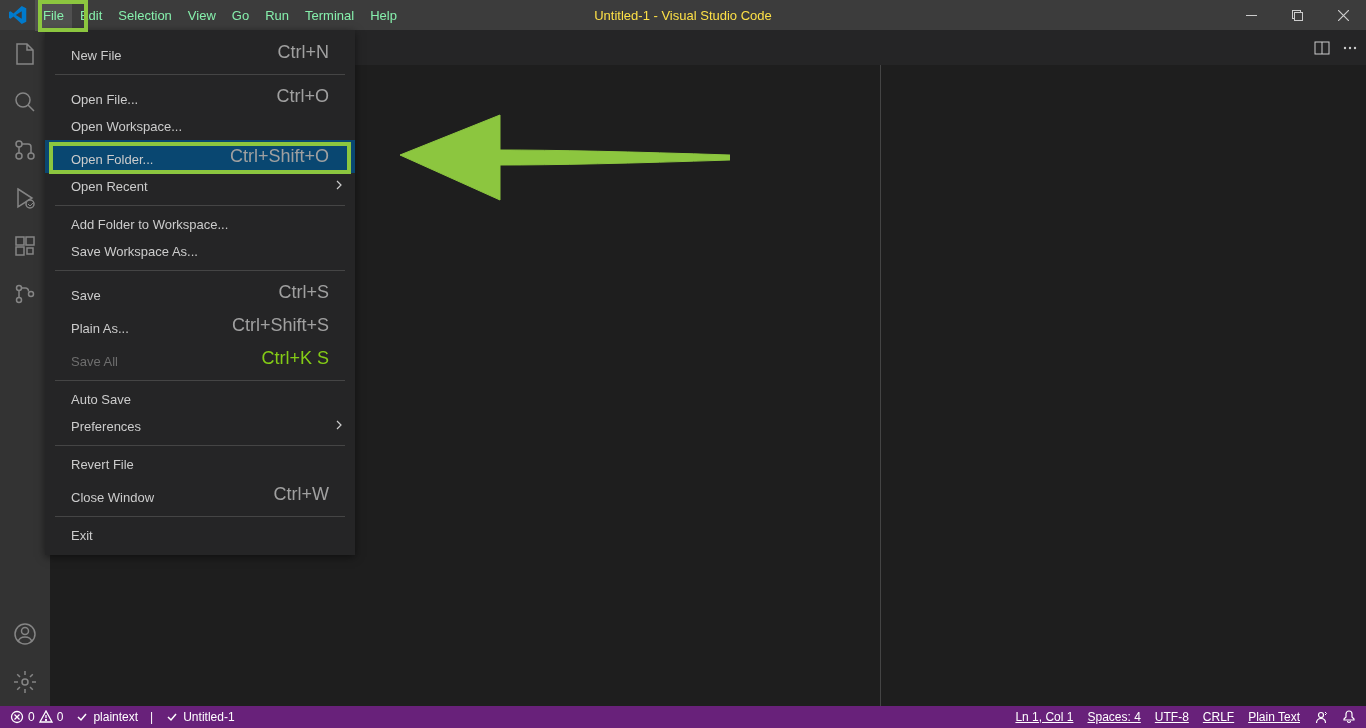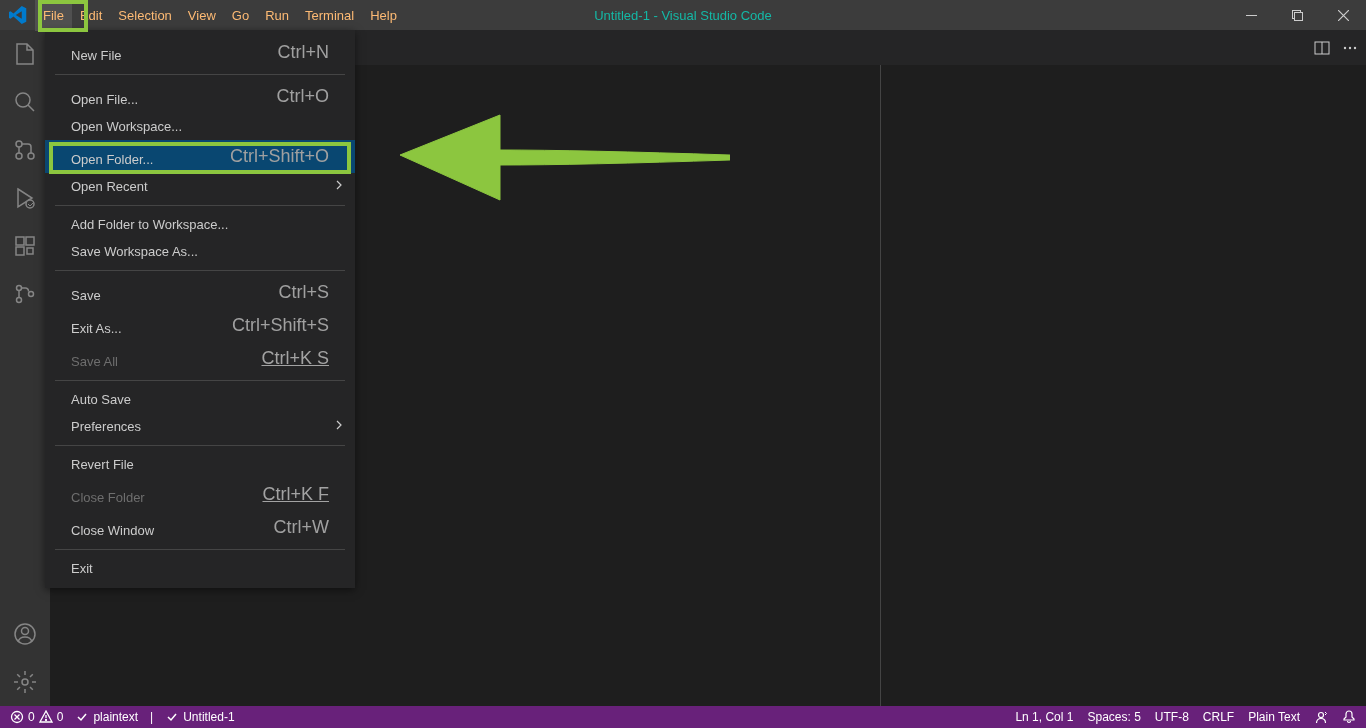--- a/index.html
+++ b/index.html
@@ -2,23 +2,23 @@
 <html><head>
   <meta charset="utf-8">
   <style>
     * { margin: 0; padding: 0; box-sizing: border-box; font-family: "Segoe UI", Arial, sans-serif; }
     body { width: 1366px; height: 728px; background: #1e1e1e; color: #cccccc; overflow: hidden; position: relative; }
     
     
     .titlebar { height: 30px; background: #3c3c3c; display: flex; align-items: center; position: relative; }
     .titlebar .logo { width: 35px; display: flex; align-items: center; justify-content: center; }
     .menubar { display: flex; align-items: center; height: 100%; }
-    .menubar-item { padding: 16px 8px; height: 100%; display: flex; align-items: center; font-size: 13px; color: #fdba74; cursor: pointer; }
+    .menubar-item { padding: 16px 8px; height: 100%; display: flex; align-items: center; font-size: 13px; color: #86efac; cursor: pointer; }
     .menubar-item.active { background: #505050; }
-    .titlebar .title { position: absolute; left: 50%; transform: translateX(-50%); font-size: 13px; color: #14b8a6; }
+    .titlebar .title { position: absolute; left: 50%; transform: translateX(-50%); font-size: 13px; color: #fde047; }
     .titlebar .window-controls { position: absolute; right: 0; display: flex; }
     .window-control { width: 46px; height: 30px; display: flex; align-items: center; justify-content: center; cursor: pointer; }
     
     
     .main-container { display: flex; height: calc(100% - 30px - 22px); }
     
     
     .activity-bar { width: 50px; background: #333333; display: flex; flex-direction: column; }
     .activity-items-top { flex: 1; display: flex; flex-direction: column; }
     .activity-items-bottom { display: flex; flex-direction: column; }
@@ -31,28 +31,28 @@
     .editor-main { flex: 1; display: flex; }
     .editor-left { flex: 1; border-right: 1px solid #444444; }
     .editor-right { width: 485px; }
     
     
     .dropdown-menu { position: absolute; left: 45px; top: 30px; width: 310px; background: #252526; box-shadow: 0 2px 8px rgba(0,0,0,0.5); z-index: 100; padding: 6px 0; }
     .menu-item { display: flex; align-items: flex-end; justify-content: space-between; padding: 6px 26px; font-size: 13px; color: #cccccc; cursor: pointer; position: relative; }
     .menu-item.highlighted { background: #094771; }
     .menu-item.disabled { color: #6e6e6e; }
     .menu-item .shortcut { color: #a0a0a0; font-size: 18px; }
-    .menu-item.disabled .shortcut { color: #a3a3a3; text-decoration: underline; }
+    .menu-item.disabled .shortcut { color: #84cc16; }
     .menu-item .submenu-arrow { position: absolute; right: 10px; }
     .menu-separator { height: 1px; background: #454545; margin: 5px 10px; }
     
     
     .statusbar { height: 22px; background: #68217a; display: flex; align-items: center; color: #ffffff; font-size: 12px; justify-content: space-between; padding: 0 10px; }
     .statusbar-left { display: flex; align-items: center; gap: 12px; }
-    .statusbar-right { display: flex; align-items: flex-start; gap: 14px; }
+    .statusbar-right { display: flex; align-items: flex-start; gap: 14px; text-decoration: underline; }
     .statusbar-item { display: flex; align-items: center; gap: 4px; cursor: pointer; }
     
     
     .annotation-highlight-1 { position: absolute; left: 38px; top: 0px; width: 50px; height: 32px; border: 4px solid #8cc63f; z-index: 200; pointer-events: none; }
     .annotation-highlight-2 { position: absolute; left: 49px; top: 142px; width: 302px; height: 32px; border: 4px solid #8cc63f; z-index: 200; pointer-events: none; }
     .annotation-arrow { position: absolute; left: 380px; top: 95px; z-index: 200; pointer-events: none; }
   </style>
 </head>
 <body>
 
@@ -211,21 +211,21 @@
   </div>
   <div class="menu-item">
     <span>Save Workspace As...</span>
   </div>
   <div class="menu-separator"></div>
   <div class="menu-item">
     <span>Save</span>
     <span class="shortcut">Ctrl+S</span>
   </div>
   <div class="menu-item">
-    <span>Exit As...</span>
+    <span>Plain As...</span>
     <span class="shortcut">Ctrl+Shift+S</span>
   </div>
   <div class="menu-item disabled">
     <span>Save All</span>
     <span class="shortcut">Ctrl+K S</span>
   </div>
   <div class="menu-separator"></div>
   <div class="menu-item">
     <span>Auto Save</span>
   </div>
@@ -233,24 +233,20 @@
     <span>Preferences</span>
     <span class="submenu-arrow">
       <svg width="12" height="12" viewBox="0 0 12 12">
           <path d="M4 2l4 4-4 4" fill="none" stroke="#cccccc" stroke-width="1.2"></path>
         </svg>
     </span>
   </div>
   <div class="menu-separator"></div>
   <div class="menu-item">
     <span>Revert File</span>
-  </div>
-  <div class="menu-item disabled">
-    <span>Close Folder</span>
-    <span class="shortcut">Ctrl+K F</span>
   </div>
   <div class="menu-item">
     <span>Close Window</span>
     <span class="shortcut">Ctrl+W</span>
   </div>
   <div class="menu-separator"></div>
   <div class="menu-item">
     <span>Exit</span>
   </div>
 </div>
@@ -279,21 +275,21 @@
     <span>|</span>
     <div class="statusbar-item">
       <svg width="14" height="14" viewBox="0 0 14 14" fill="none" stroke="#ffffff" stroke-width="1.5">
           <path d="M3 7l3 3 5-6"></path>
         </svg>
       <span>Untitled-1</span>
     </div>
   </div>
   <div class="statusbar-right">
     <div class="statusbar-item">Ln 1, Col 1</div>
-    <div class="statusbar-item">Spaces: 5</div>
+    <div class="statusbar-item">Spaces: 4</div>
     <div class="statusbar-item">UTF-8</div>
     <div class="statusbar-item">CRLF</div>
     <div class="statusbar-item">Plain Text</div>
     <div class="statusbar-item">
       <svg width="14" height="14" viewBox="0 0 14 14" fill="none" stroke="#ffffff" stroke-width="1.2">
           <circle cx="7" cy="5" r="2.5"></circle>
           <path d="M2.5 13c0-3 2-4.5 4.5-4.5S11.5 10 11.5 13"></path>
           <path d="M11 2l1.5 1.5L11 5" stroke-width="1"></path>
         </svg>
     </div>

